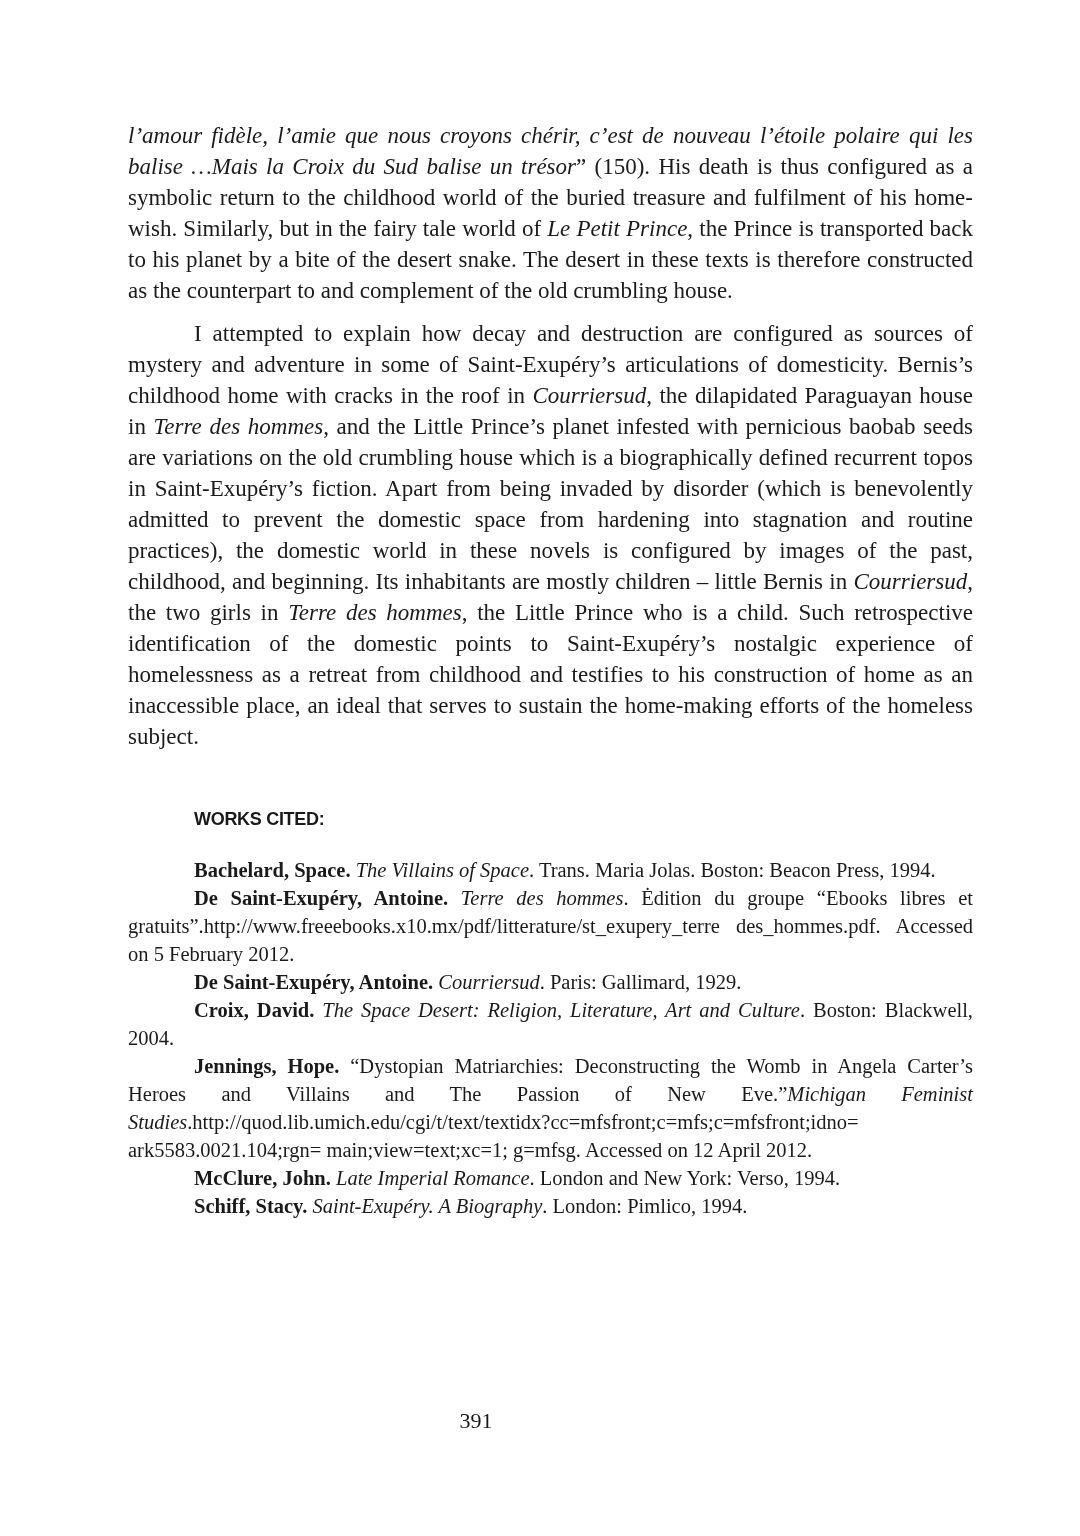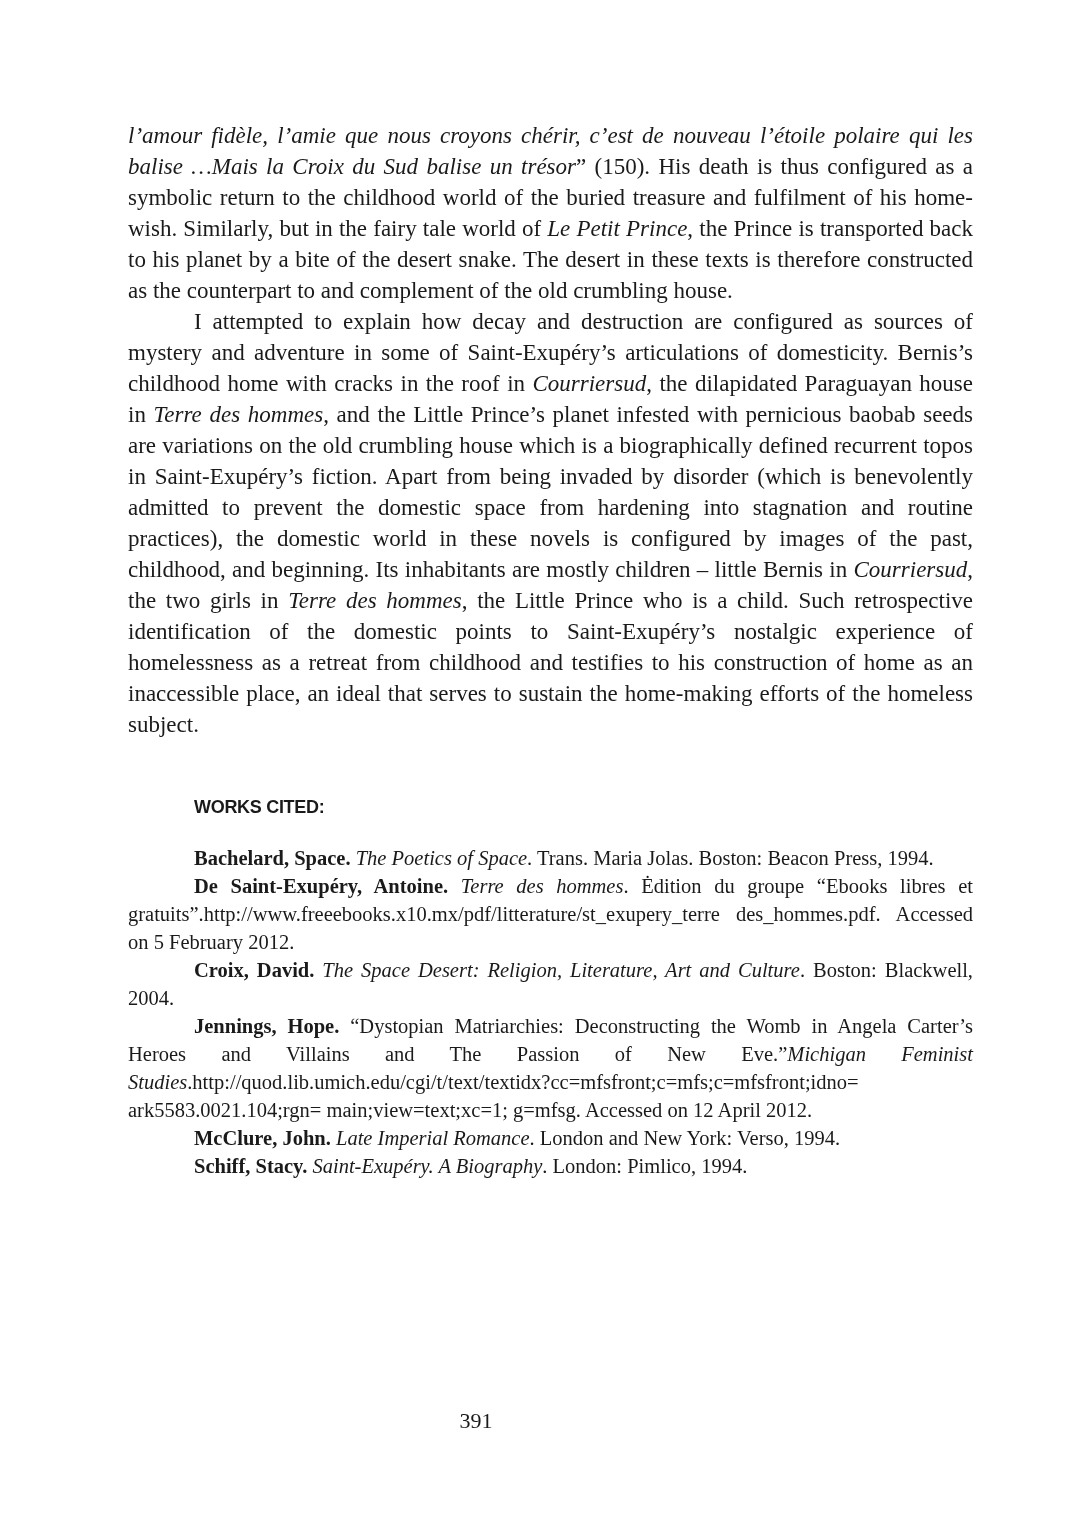--- a/index.html
+++ b/index.html
@@ -3,21 +3,21 @@
 <meta charset="utf-8">
 <style>
   html, body { margin: 0; padding: 0; background: #ffffff; }
   body { width: 1080px; height: 1536px; position: relative; overflow: hidden; }
   .page {
     position: absolute; left: 128px; top: 120px; width: 845px;
     font-family: "Liberation Serif", serif; color: #1a1a1a;
     font-size: 23px; line-height: 31px; text-align: justify;
   }
   .para { margin: 0; }
-  .indent { text-indent: 66px; }
+  .indent { text-indent: 66px; margin-top: 12px; }
   .heading {
     font-family: "Liberation Sans", sans-serif; font-weight: bold;
     font-size: 18px; letter-spacing: -0.3px; margin: 55px 0 8px 66px; line-height: 24px;
   }
   .refs { margin-top: 25px; font-size: 20.5px; line-height: 28px; }
   .ref { margin: 0; text-indent: 66px; }
   .ref b { font-weight: bold; }
   .ref a { color: #1a1a1a; }
   .pagenum {
     position: absolute; top: 1408px; left: 0; width: 952px; text-align: center;
@@ -27,22 +27,23 @@
 </head>
 <body>
 
 <div class="page">
   <p class="para"><i>l’amour fidèle, l’amie que nous croyons chérir, c’est de nouveau l’étoile polaire qui les balise …Mais la Croix du Sud balise un trésor</i><span>” (150). His death is thus configured as a symbolic return to the childhood world of the buried treasure and fulfilment of his home-wish. Similarly, but in the fairy tale world of </span><i>Le Petit Prince</i><span>, the Prince is transported back to his planet by a bite of the desert snake. The desert in these texts is therefore constructed as the counterpart to and complement of the old crumbling house.</span></p>
   <p class="para indent"><span>I attempted to explain how decay and destruction are configured as sources of mystery and adventure in some of Saint-Exupéry’s articulations of domesticity. Bernis’s childhood home with cracks in the roof in </span><i>Courriersud</i><span>, the dilapidated Paraguayan house in </span><i>Terre des hommes</i><span>, and the Little Prince’s planet infested with pernicious baobab seeds are variations on the old crumbling house which is a biographically defined recurrent topos in Saint-Exupéry’s fiction. Apart from being invaded by disorder (which is benevolently admitted to prevent the domestic space from hardening into stagnation and routine practices), the domestic world in these novels is configured by images of the past, childhood, and beginning. Its inhabitants are mostly children – little Bernis in </span><i>Courriersud</i><span>, the two girls in </span><i>Terre des hommes</i><span>, the Little Prince who is a child. Such retrospective identification of the domestic points to Saint-Exupéry’s nostalgic experience of homelessness as a retreat from childhood and testifies to his construction of home as an inaccessible place, an ideal that serves to sustain the home-making efforts of the homeless subject.</span></p>
 
   <div class="heading">WORKS CITED:</div>
 
   <div class="refs">
-    <p class="ref"><b>Bachelard, Space.</b> <i>The Poetics of Space</i><span>. Trans. Maria Jolas. Boston: Beacon Press, 1994.</span></p>
+    <p class="ref"><b>Bachelard, Space.</b> <i>The Villains of Space</i><span>. Trans. Maria Jolas. Boston: Beacon Press, 1994.</span></p>
     <p class="ref"><b>De Saint-Exupéry, Antoine.</b> <i>Terre des hommes</i><span>. Ėdition du groupe “Ebooks libres et gratuits”.</span><a>http://www.freeebooks.x10.mx/pdf/litterature/st_exupery_terre des_hommes.pdf.</a><span> Accessed on 5 February 2012.</span></p>
+    <p class="ref"><b>De Saint-Exupéry, Antoine.</b> <i>Courriersud</i><span>. Paris: Gallimard, 1929.</span></p>
     <p class="ref"><b>Croix, David.</b> <i>The Space Desert: Religion, Literature, Art and Culture</i><span>. Boston: Blackwell, 2004.</span></p>
     <p class="ref"><b>Jennings, Hope.</b><span> “Dystopian Matriarchies: Deconstructing the Womb in Angela Carter’s Heroes and Villains and The Passion of New Eve.”</span><i>Michigan Feminist Studies</i><span>.</span><a>http://quod.lib.umich.edu/cgi/t/text/textidx?cc=mfsfront;c=mfs;c=mfsfront;idno= ark5583.0021.104;rgn= main;view=text;xc=1; g=mfsg.</a><span> Accessed on 12 April 2012.</span></p>
     <p class="ref"><b>McClure, John.</b> <i>Late Imperial Romance</i><span>. London and New York: Verso, 1994.</span></p>
     <p class="ref"><b>Schiff, Stacy.</b> <i>Saint-Exupéry. A Biography</i><span>. London: Pimlico, 1994.</span></p>
   </div>
 </div>
 
 <div class="pagenum">391</div>
 
 </body></html>

